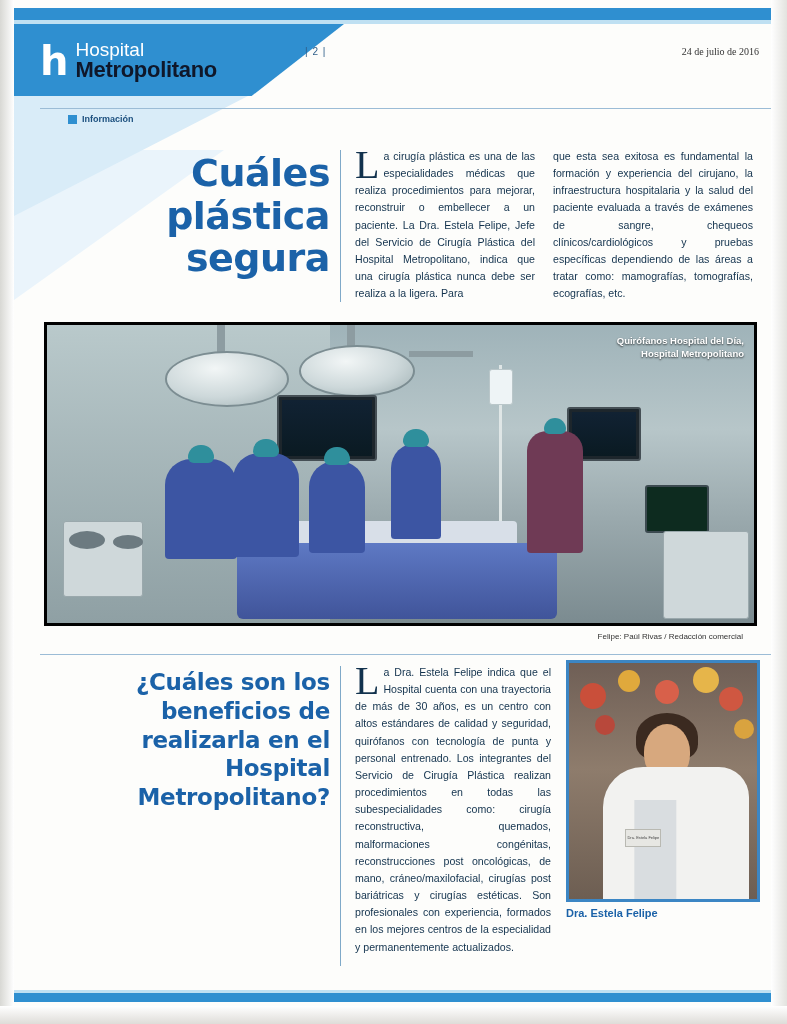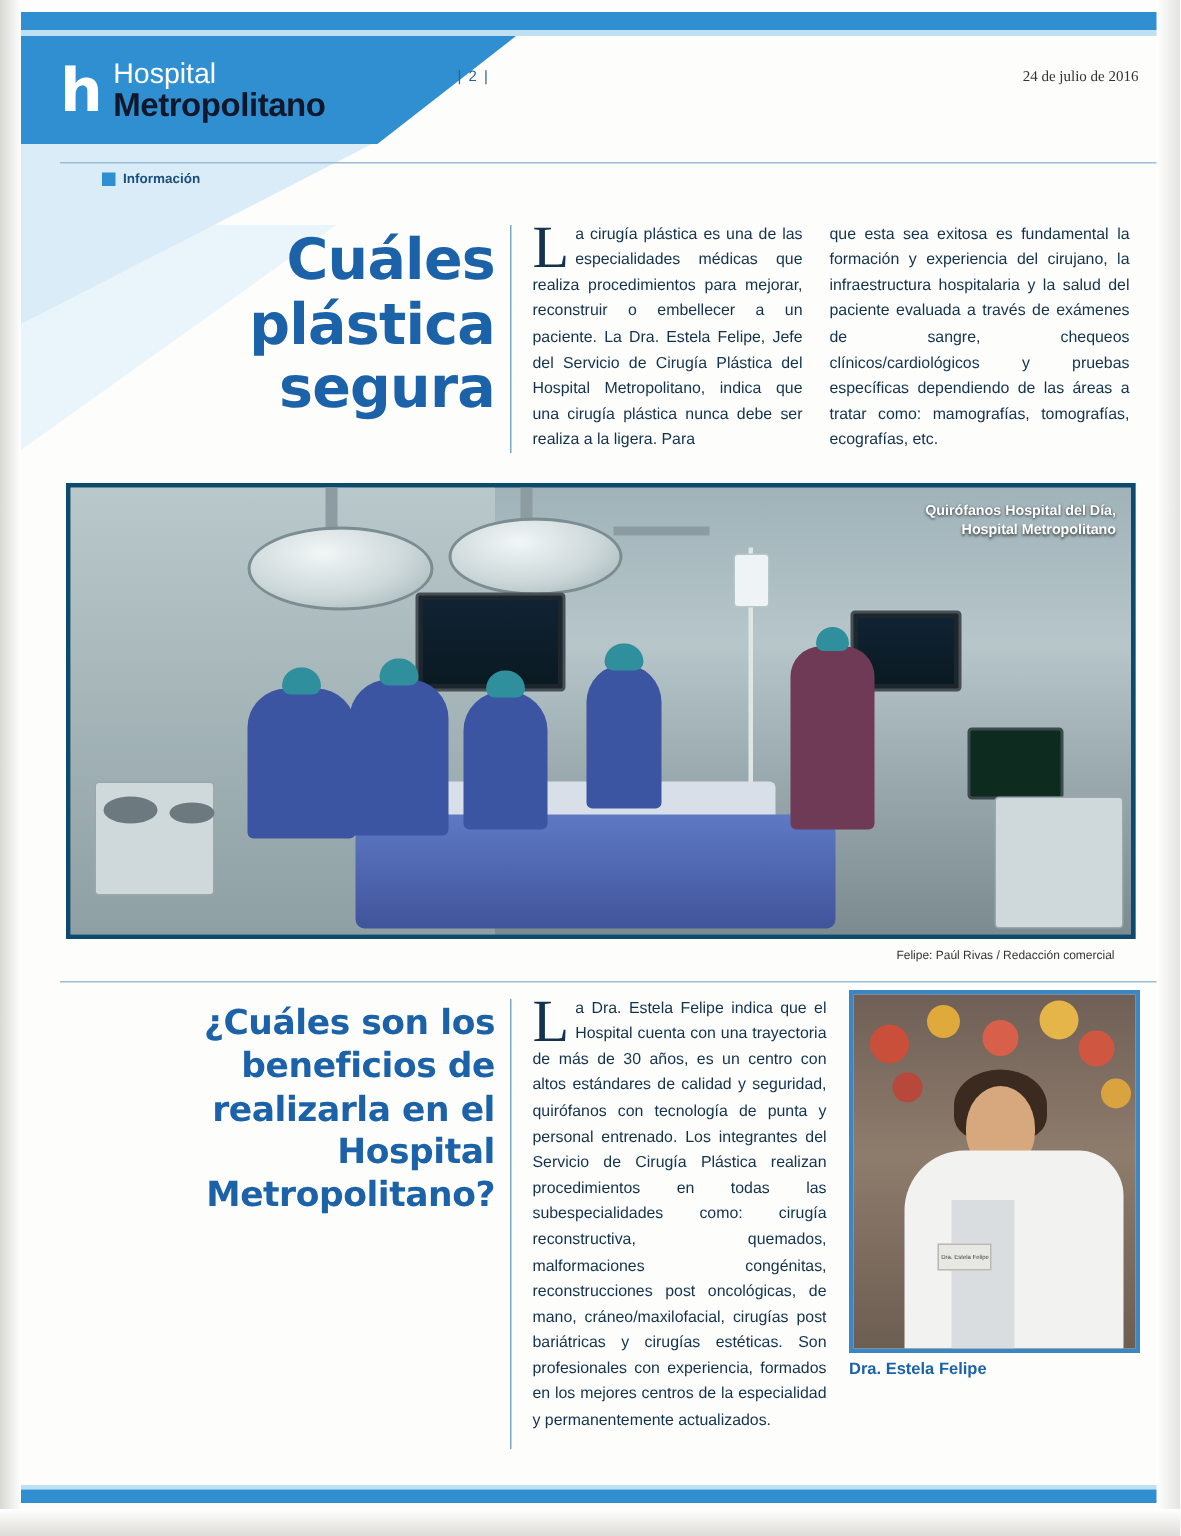--- a/index.html
+++ b/index.html
@@ -184,21 +184,21 @@
     color: #12324d;
     padding: 2px 4px 0 0;
     font-family: "Liberation Serif", serif;
   }
 
   
   .photo-main {
     position: absolute;
     left: 44px; top: 322px;
     width: 713px; height: 304px;
-    border: 3px solid #0c4a6e;
+    border: 3px solid #000000;
     box-sizing: border-box;
     background: #6f8794;
     overflow: hidden;
   }
   .or-wall {
     position: absolute; inset: 0;
     background: linear-gradient(to bottom,#9fb3b9 0%,#b7c6c9 35%,#9aa9ad 65%,#7b8b90 100%);
   }
   .or-wall2 {
     position: absolute; left: 0; top: 0; width: 40%; height: 100%;

